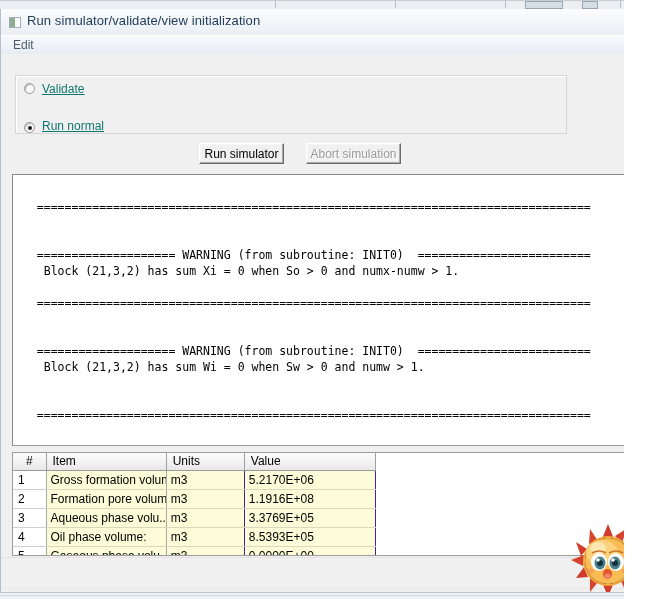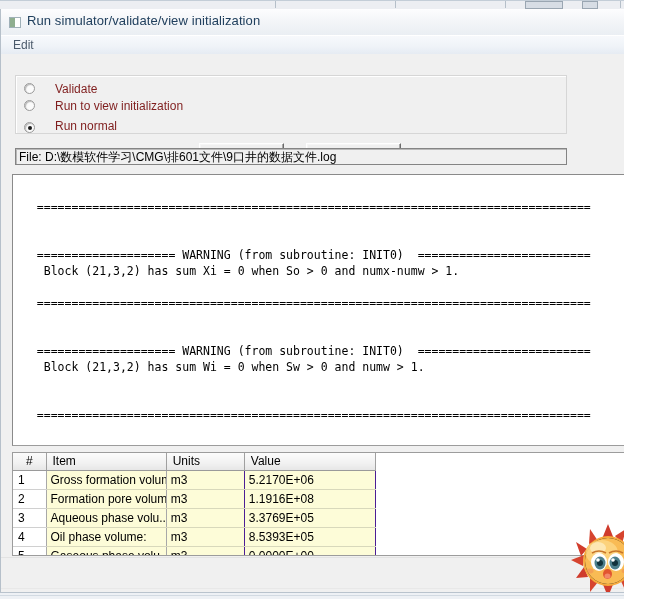--- a/index.html
+++ b/index.html
@@ -154,24 +154,25 @@
   }
   .radio.checked::after {
     content: "";
     position: absolute;
     left: 2.5px; top: 2.5px;
     width: 4px; height: 4px;
     border-radius: 50%;
     background: #1a1a1a;
   }
   .radio-label {
-    margin-left: 20px;
+    margin-left: 7px;
     font-size: 12px;
-    color: #7f1d1d;
+    color: #0f766e;
     white-space: nowrap;
+    text-decoration: underline;
   }
 
   
   .btn3d {
     position: absolute;
     background: #f0f0f0;
     border-top: 1px solid #ffffff;
     border-left: 1px solid #ffffff;
     border-right: 1px solid #6b6b6b;
     border-bottom: 1px solid #6b6b6b;
@@ -358,34 +359,29 @@
       <span class="menu-item">Edit</span>
     </div>
 
     <div class="content">
 
       <div class="groupbox">
         <div class="radio-row r0">
           <span class="radio"></span>
           <span class="radio-label">Validate</span>
         </div>
-        <div class="radio-row r1">
-          <span class="radio"></span>
-          <span class="radio-label">Run to view initialization</span>
-        </div>
         <div class="radio-row r2">
           <span class="radio checked"></span>
           <span class="radio-label">Run normal</span>
         </div>
       </div>
 
       <div class="btn3d" id="run-simulator-button">Run simulator</div>
       <div class="btn3d disabled" id="abort-simulation-button">Abort simulation</div>
 
-      <div class="filefield">File: D:\数模软件学习\CMG\排601文件\9口井的数据文件.log</div>
 
       <div class="logpane">
         <div class="logpane-inner">
   ================================================================================
 
 
   ==================== WARNING (from subroutine: INIT0)  =========================
    Block (21,3,2) has sum Xi = 0 when So &gt; 0 and numx-numw &gt; 1.
 
   ================================================================================

